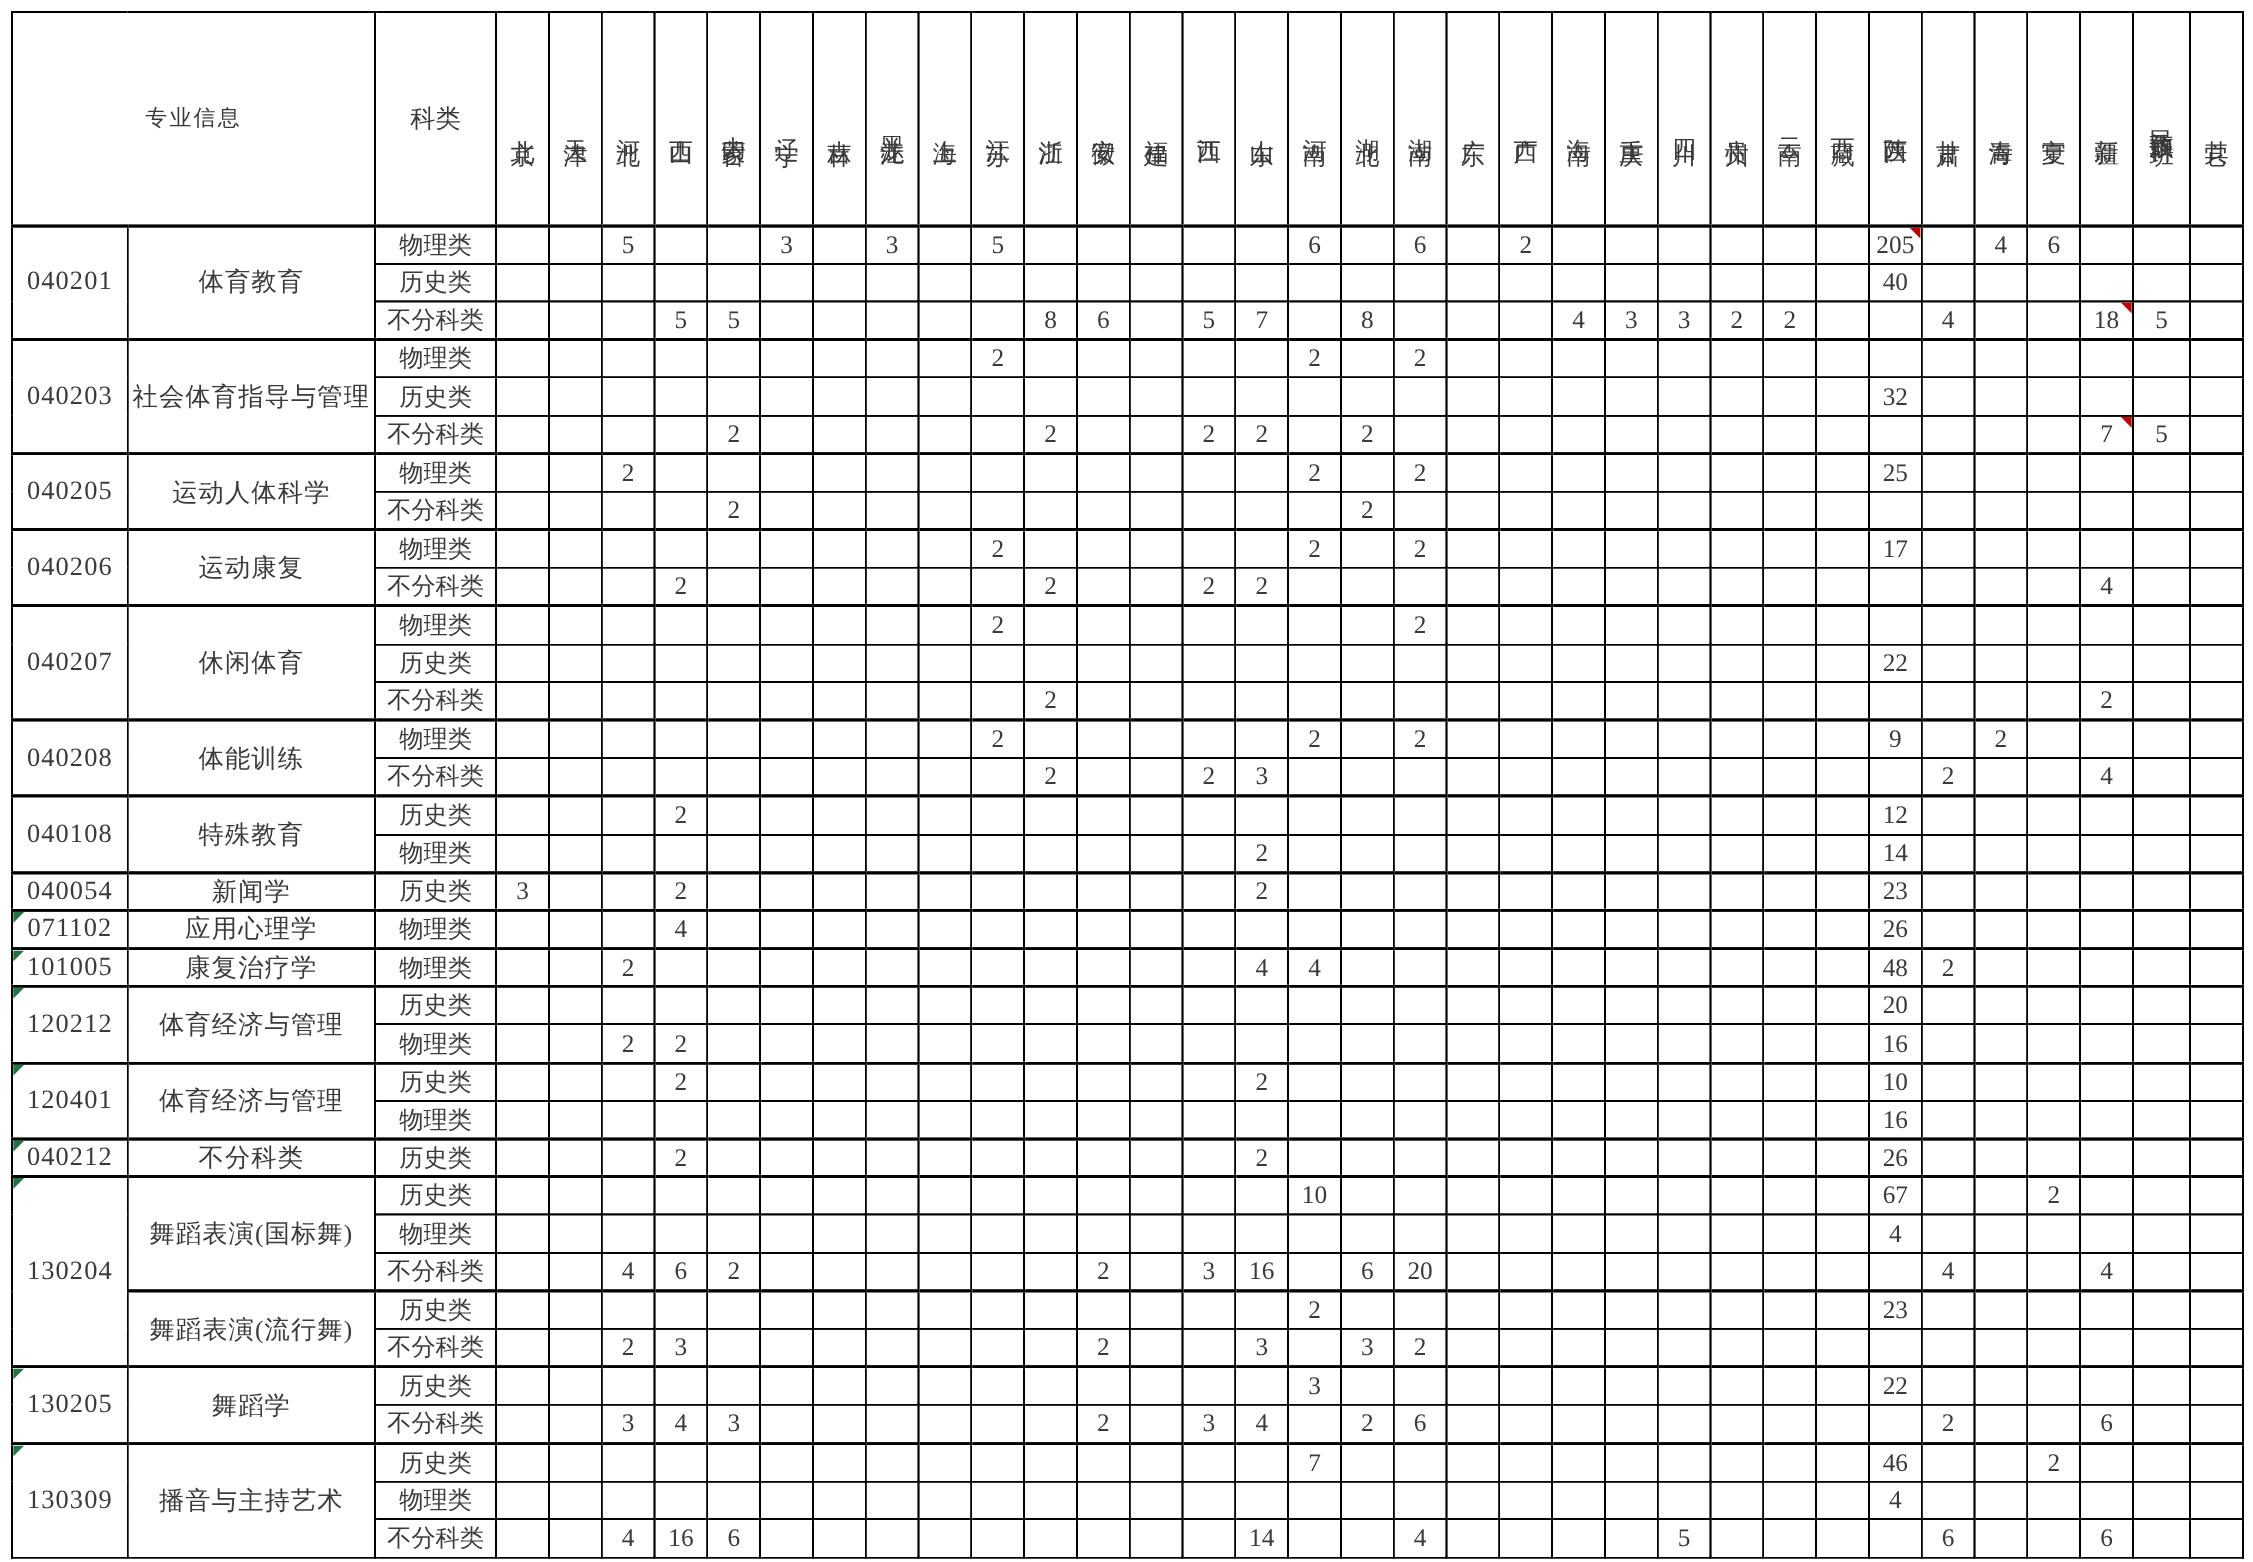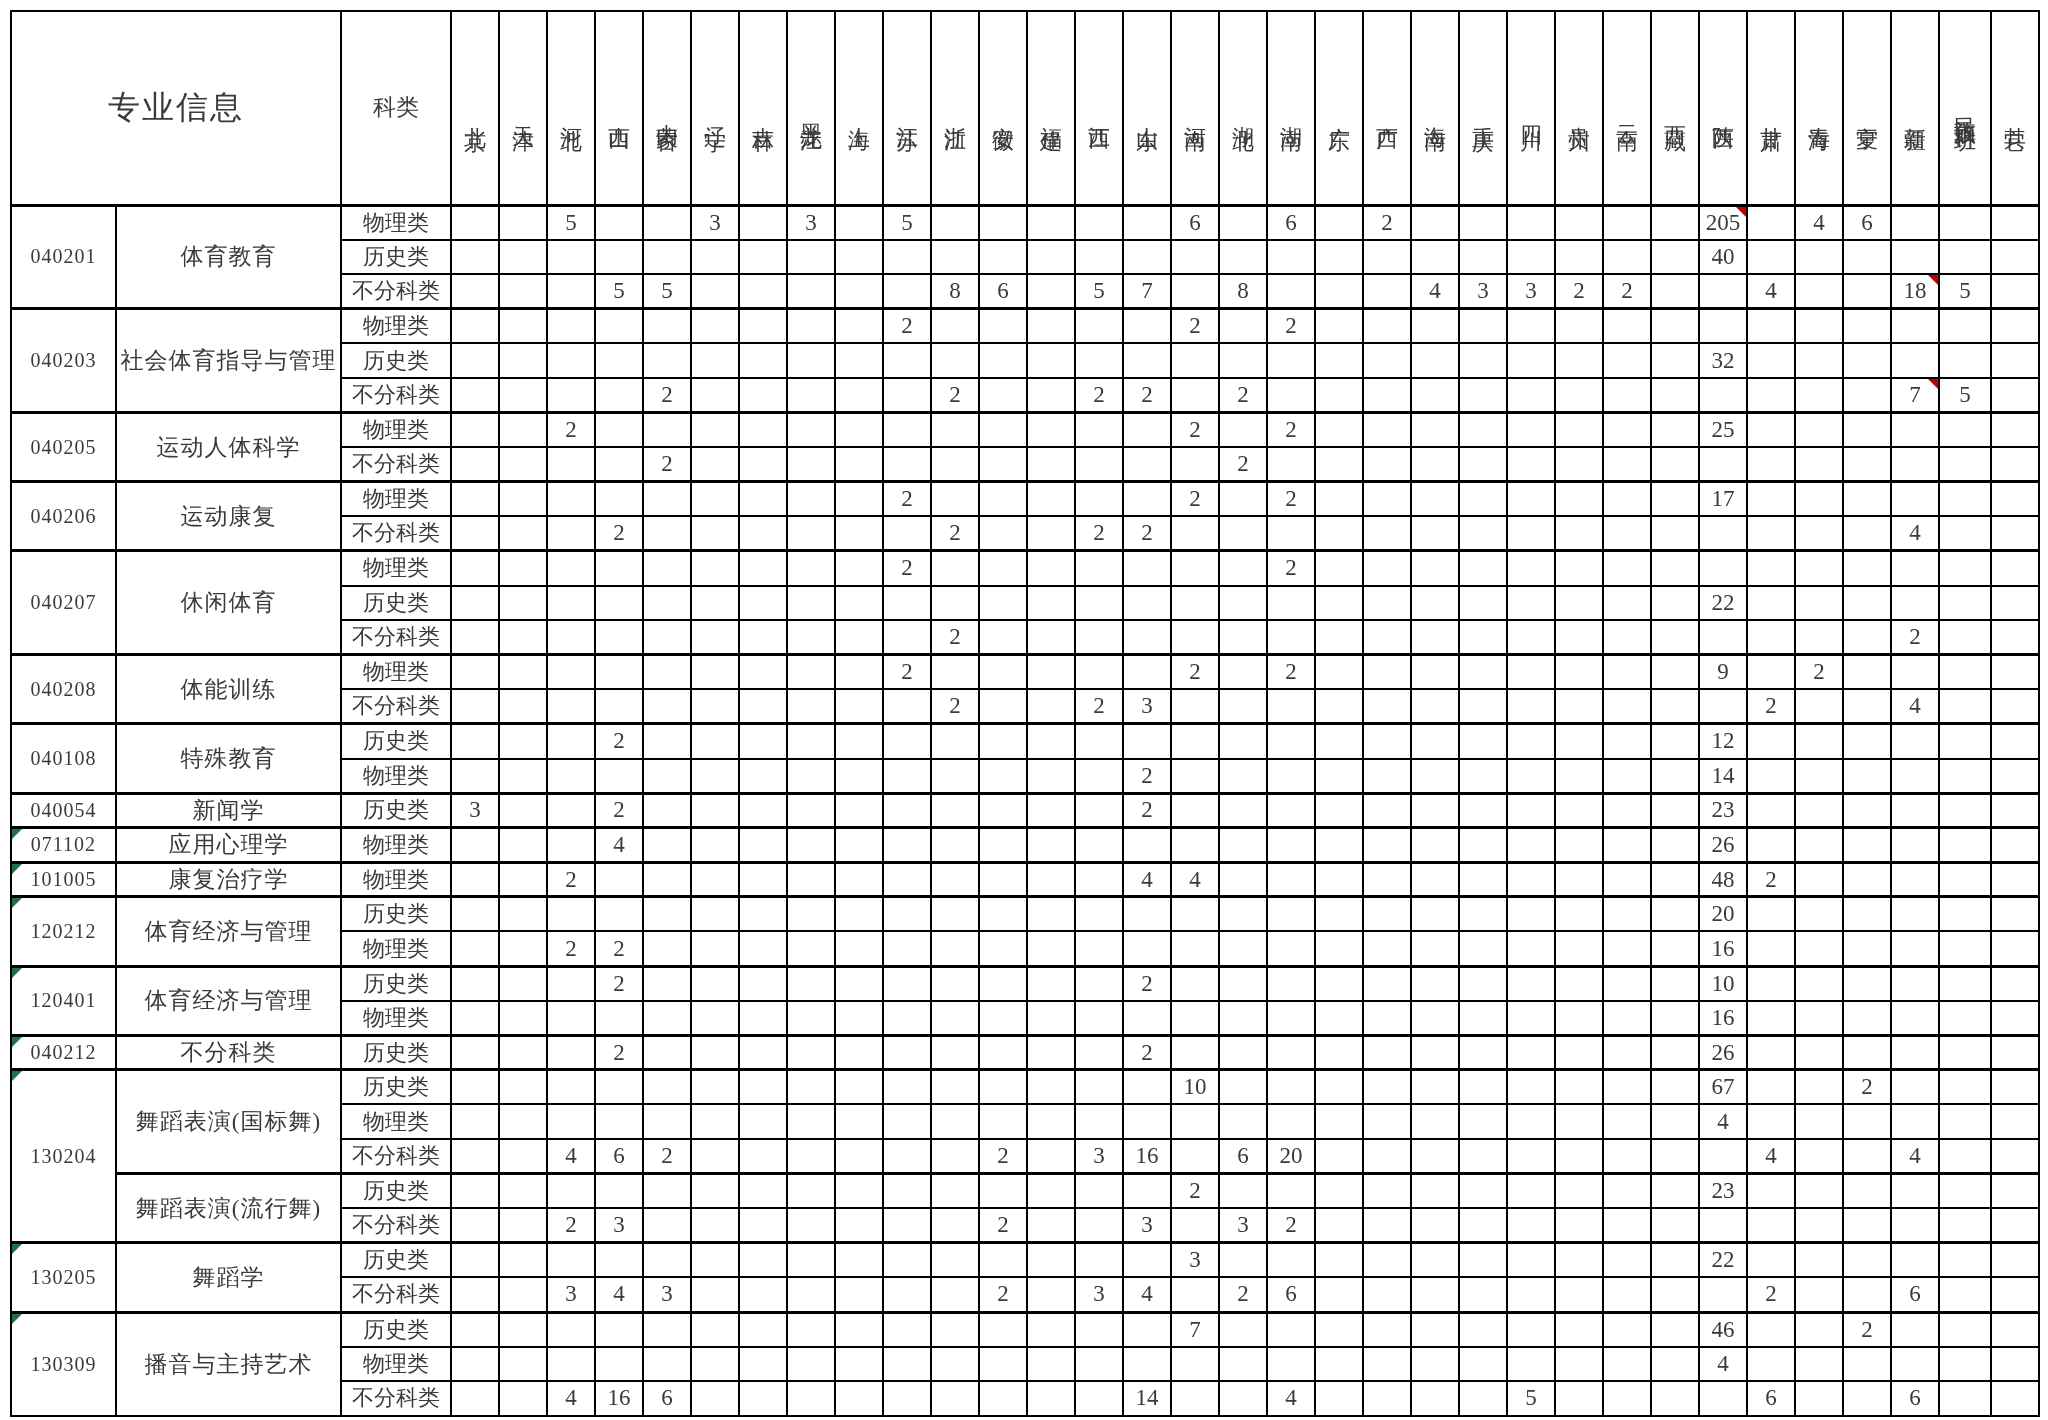--- a/index.html
+++ b/index.html
@@ -4,26 +4,26 @@
 <style>
   html,body{margin:0;padding:0;background:#ffffff;}
   .stage{position:relative;width:2048px;height:1420px;background:#ffffff;overflow:hidden;
          font-family:"Liberation Serif","DejaVu Serif",serif;color:#3a3a3a;}
   table.sheet{position:absolute;left:10px;top:10px;border-collapse:collapse;table-layout:fixed;
               width:2028px;}
   table.sheet th,table.sheet td{border:2px solid #000;padding:0;text-align:center;vertical-align:middle;
               overflow:hidden;position:relative;background:#fff;}
   thead tr{height:194px;}
   tbody tr{height:34.6px;}
-  th.major-info{font-size:32px;font-weight:normal;letter-spacing:2px;}
+  th.major-info{font-size:20px;font-weight:normal;letter-spacing:2px;}
   th.subject-head{font-size:23px;font-weight:normal;}
   th.prov{font-weight:normal;font-size:22px;line-height:24px;}
   th.prov .vtxt{writing-mode:vertical-rl;text-orientation:upright;display:inline-block;
               letter-spacing:3px;max-height:186px;}
-  td.code{font-size:20px;letter-spacing:1px;}
+  td.code{font-size:24px;letter-spacing:1px;}
   td.mname{font-size:23px;letter-spacing:1px;}
   td.subj{font-size:22px;}
   td.val{font-size:23px;}
   tr.group-top td{border-top:3px solid #000;}
   td.sub-top{border-top:3px solid #000 !important;}
   .red-flag{position:absolute;top:0;right:0;width:0;height:0;
             border-top:10px solid #c00000;border-left:10px solid transparent;}
   .green-flag{position:absolute;top:0;left:0;width:0;height:0;
             border-top:10px solid #217346;border-right:10px solid transparent;}
 </style>

